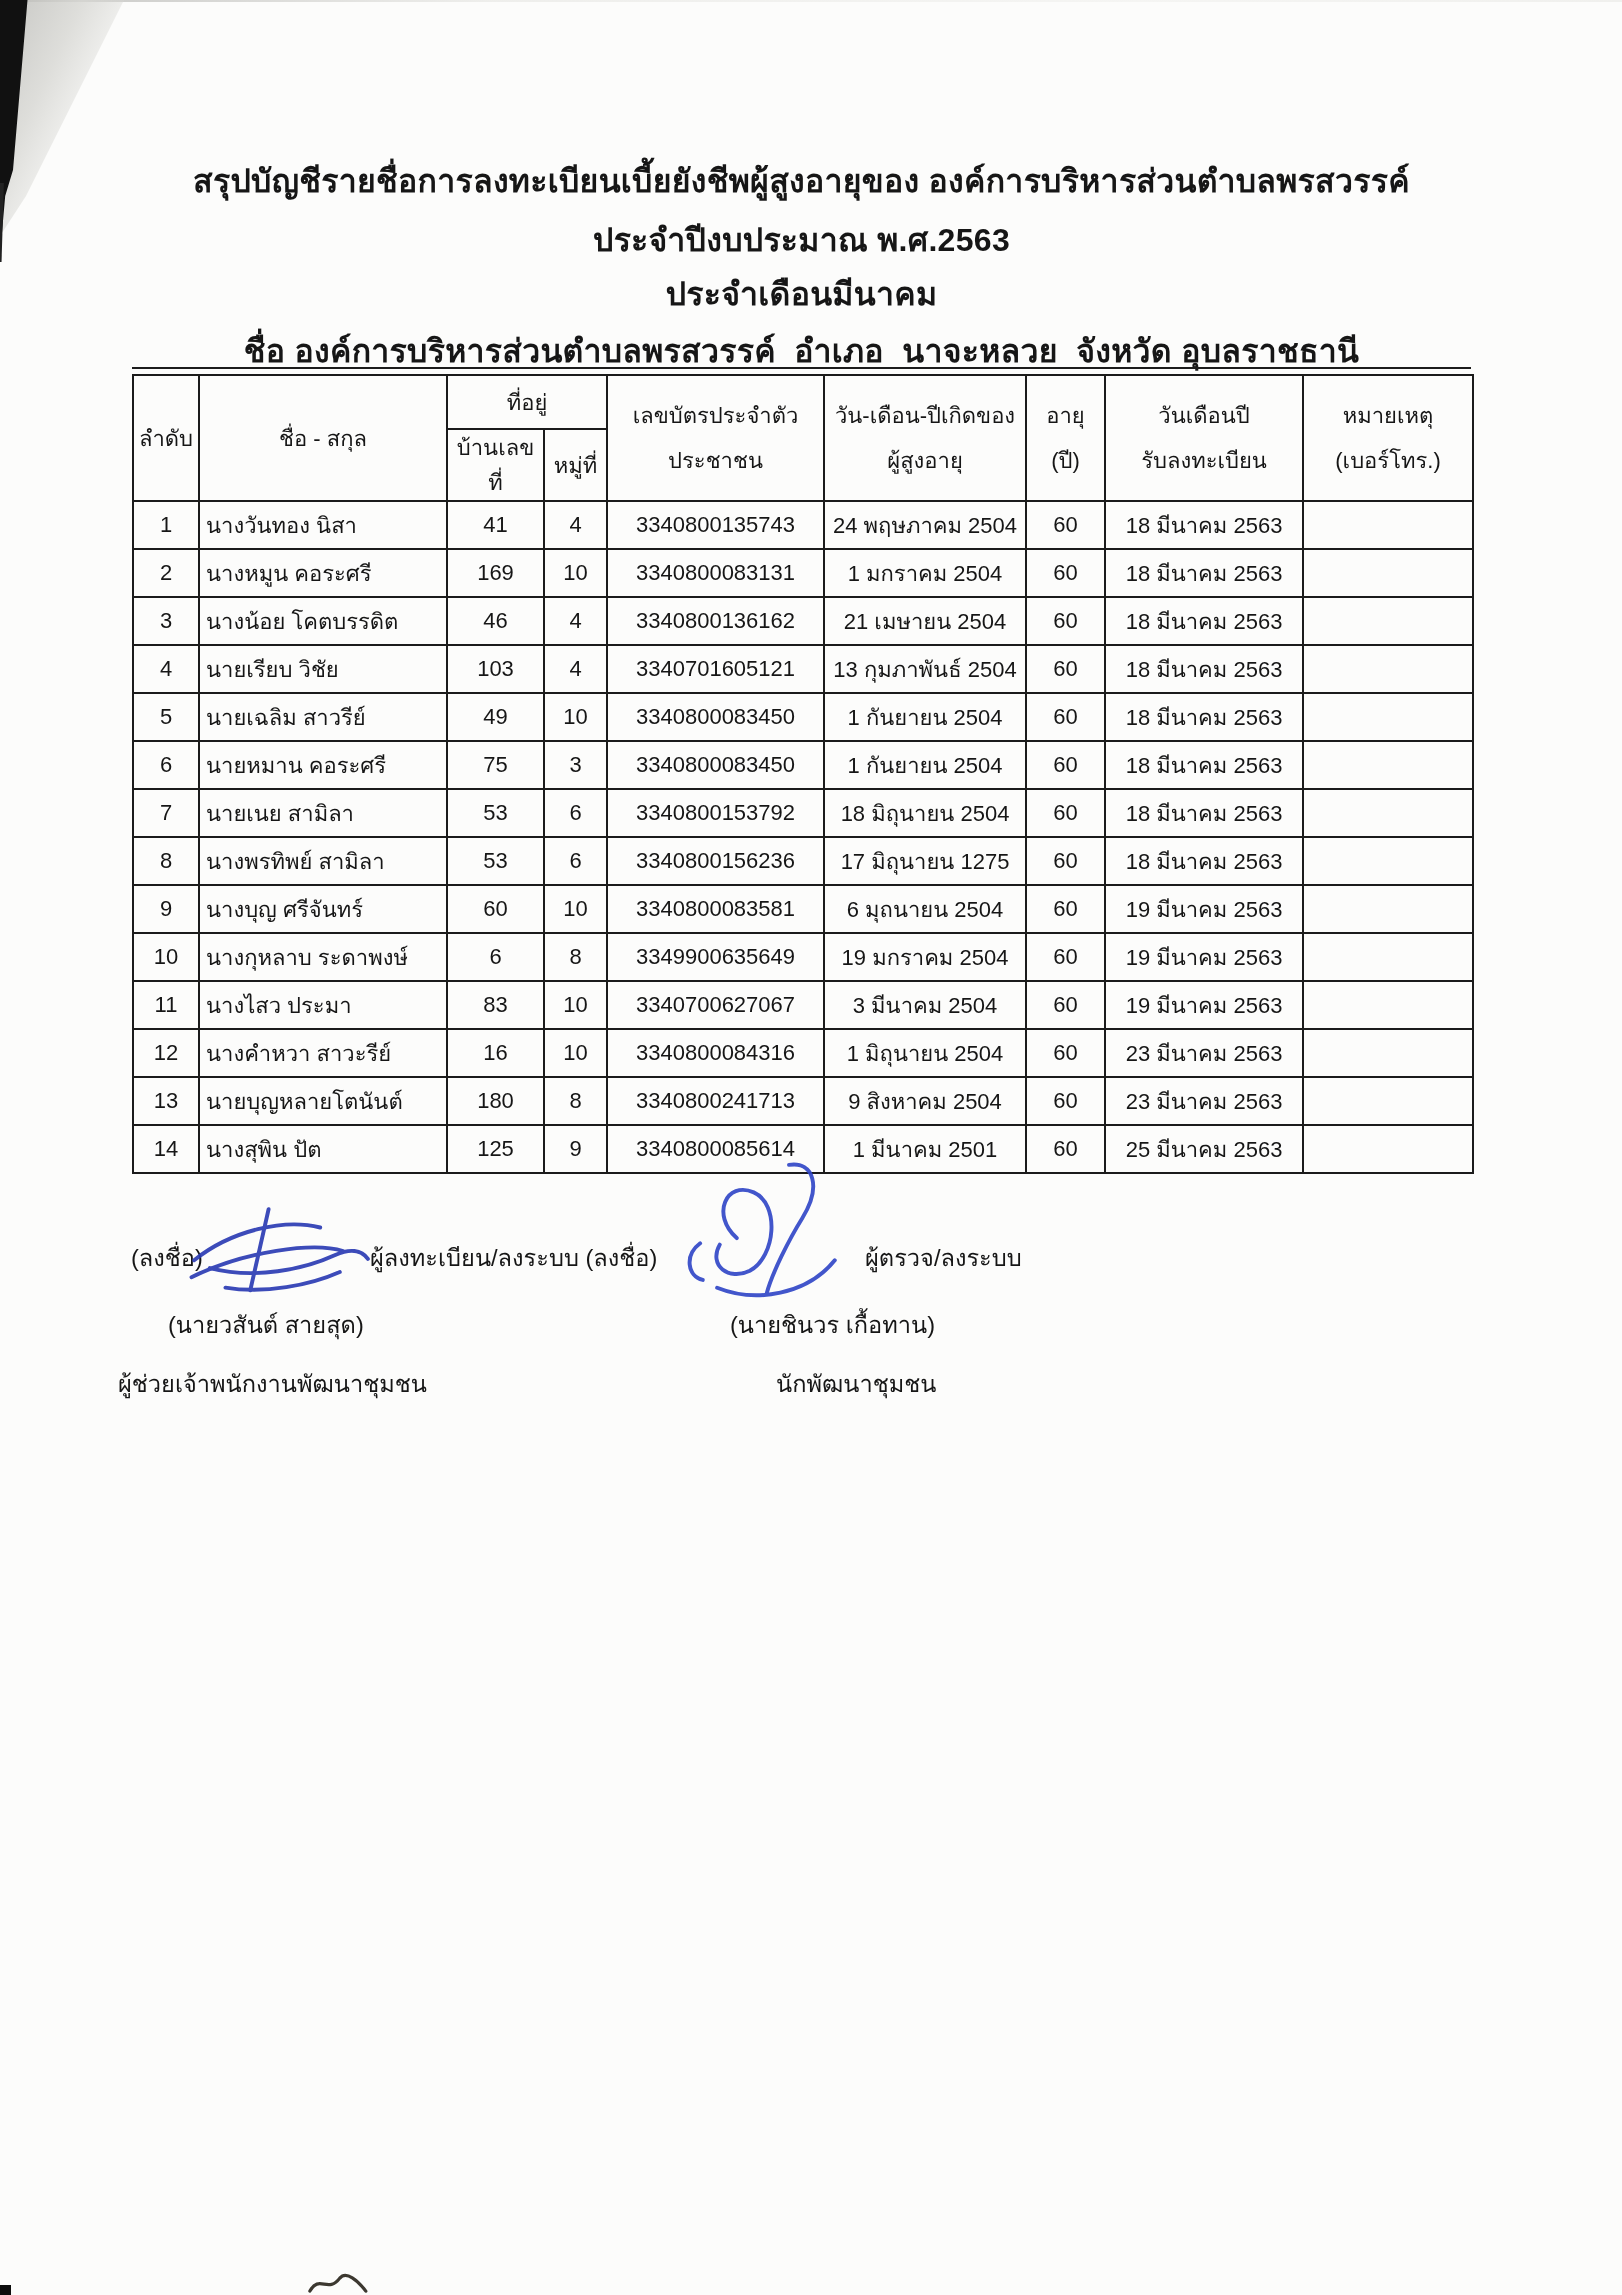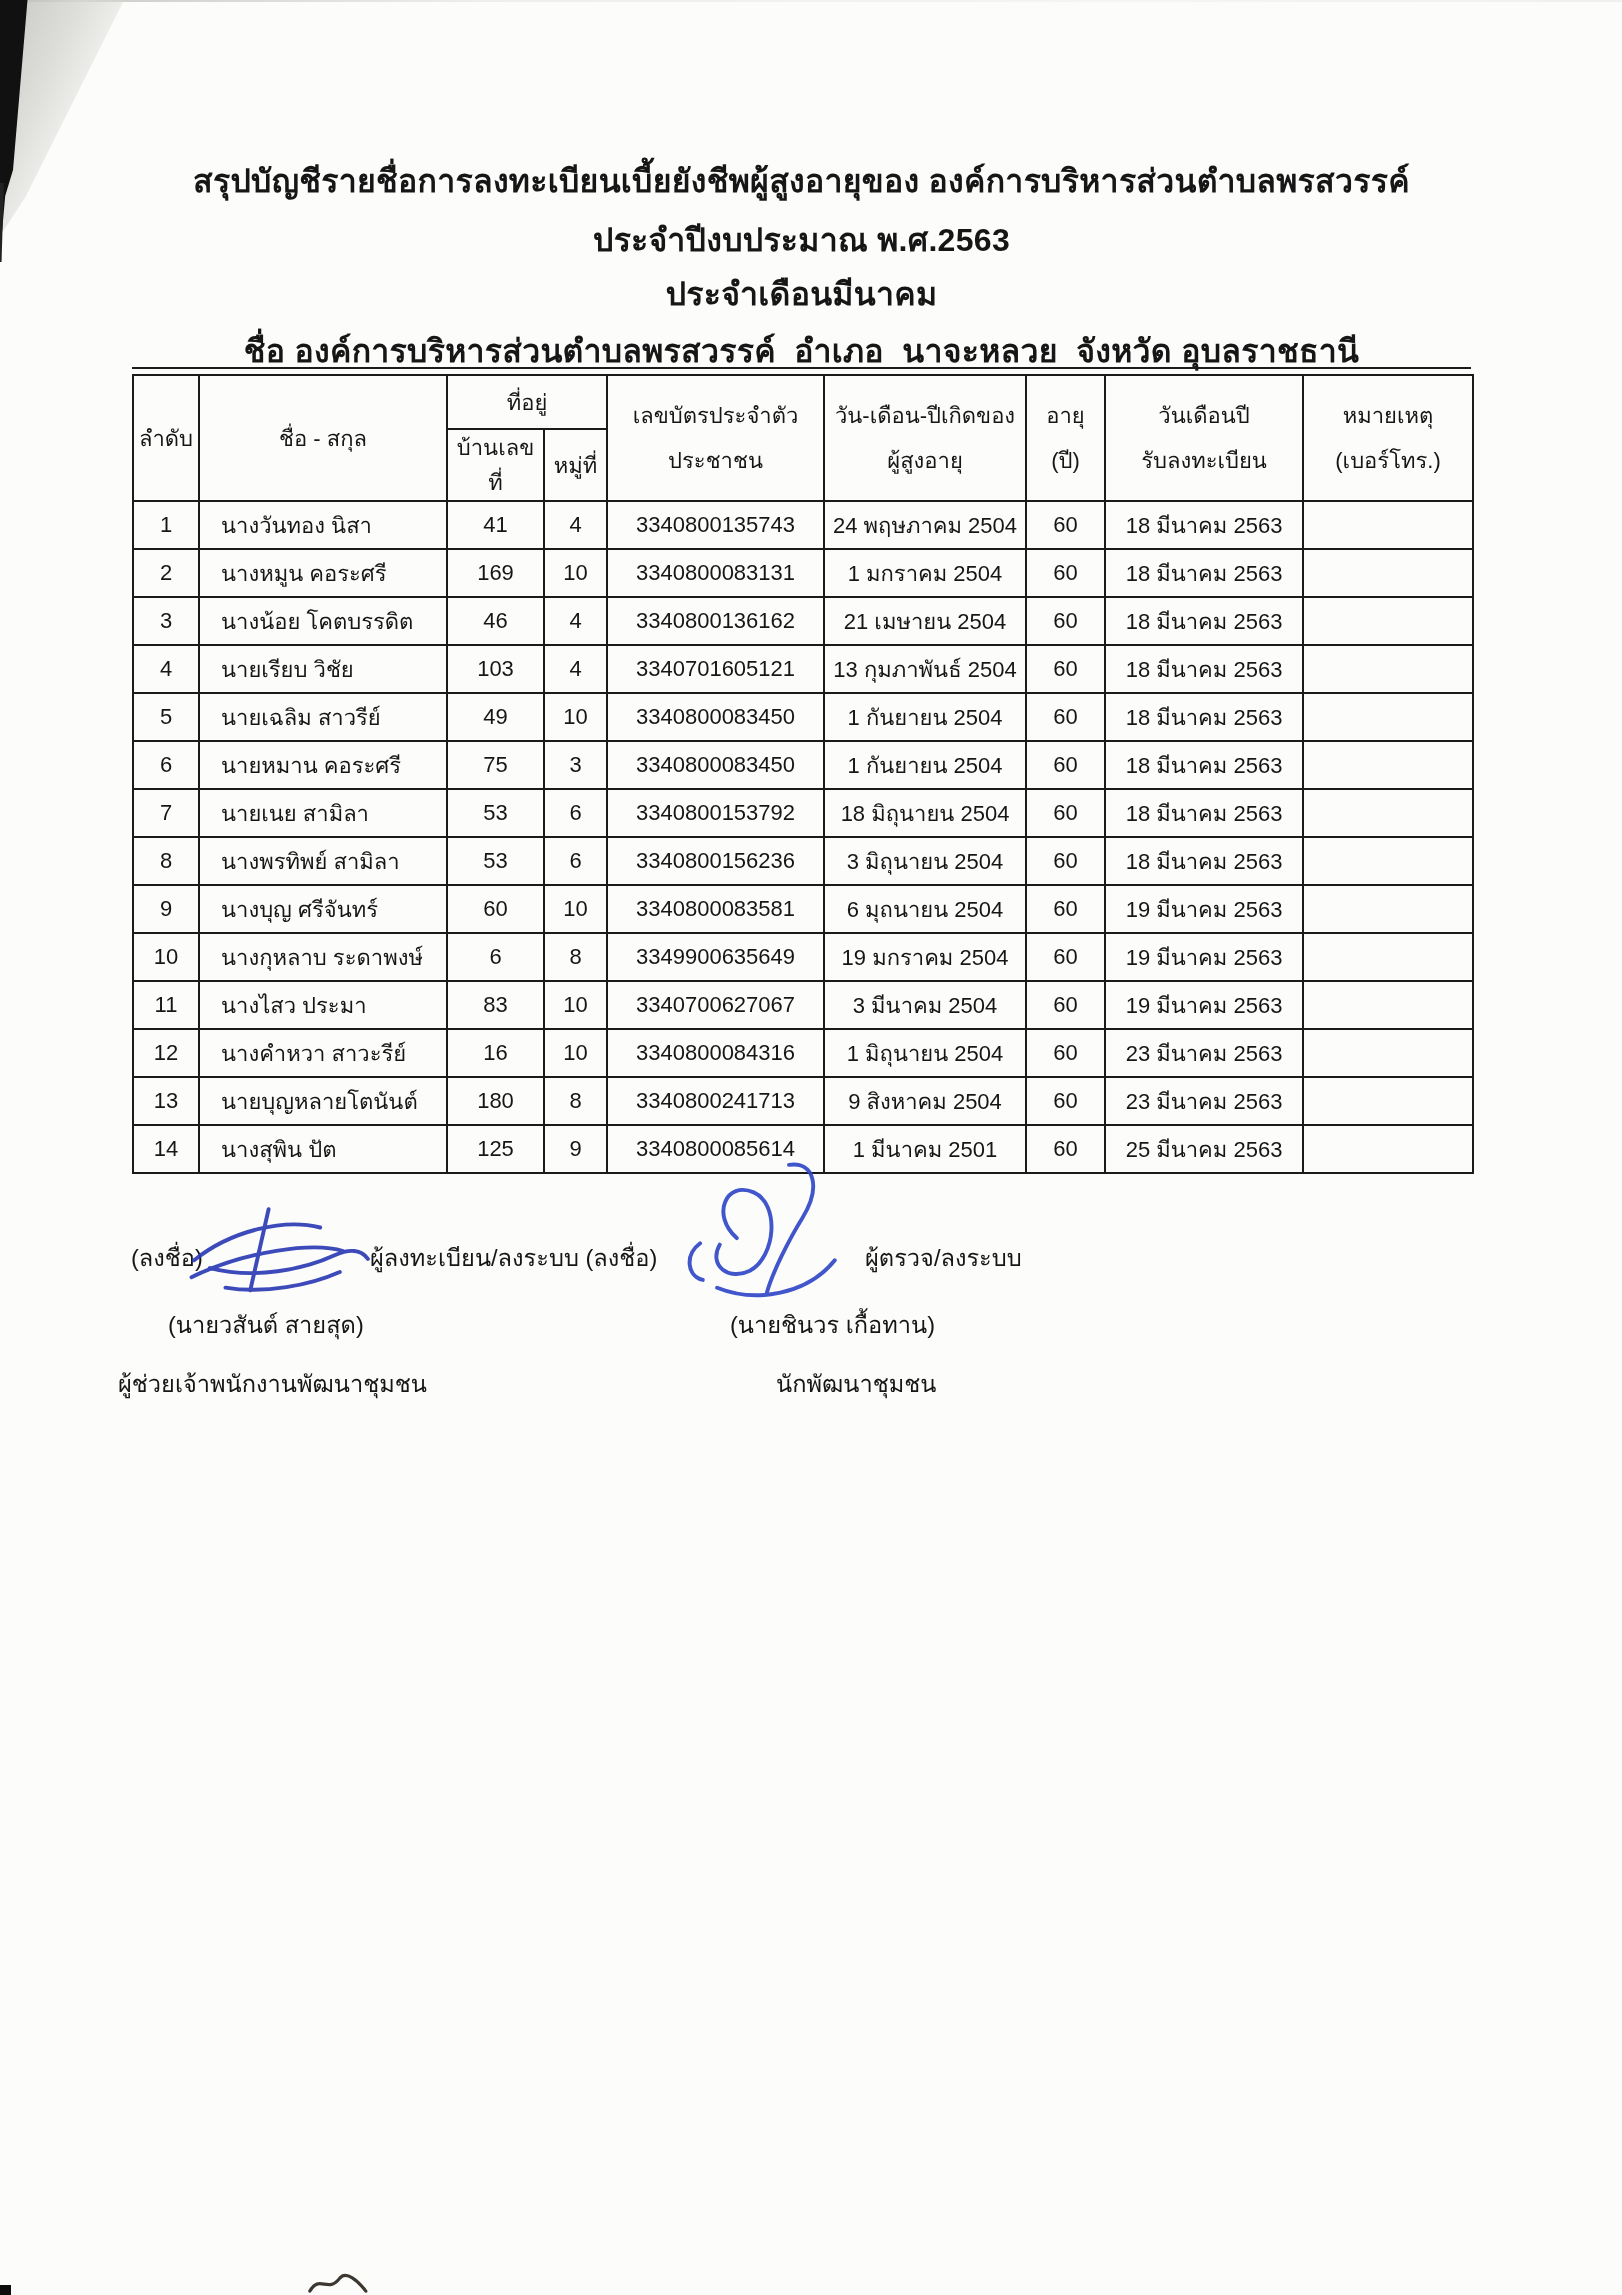--- a/index.html
+++ b/index.html
@@ -60,21 +60,21 @@
   }
   table.reg { border:2.6px solid #151515; }
   thead tr.h1 th { height:54px; }
   thead tr.h2 th { height:54px; }
   th.vtop { vertical-align:top; padding-top:14.4px;border-radius:18px; }
   .h2lines {
     display:flex; flex-direction:column; justify-content:space-around;
     height:99px; padding:3.9px 0;
   }
   tbody td { height:48px; }
-  tbody td.left { text-align:left; padding-left:21px; }
+  tbody td.left { text-align:left; padding-left:6px; }
   
   .sigtext { position:absolute; font-size:23.6px; white-space:nowrap; }
   .sig-svg { position:absolute; }
   .squiggle { position:absolute; }
 </style>
 </head>
 <body>
 
 <div class="artifact top-edge"></div>
 <div class="artifact corner-shade"></div>
@@ -222,21 +222,21 @@
         <td>60</td>
         <td>18 มีนาคม 2563</td>
         <td></td>
       </tr>
       <tr>
         <td>8</td>
         <td class="left">นางพรทิพย์ สามิลา</td>
         <td>53</td>
         <td>6</td>
         <td>3340800156236</td>
-        <td>3 มิถุนายน 2504</td>
+        <td>17 มิถุนายน 1275</td>
         <td>60</td>
         <td>18 มีนาคม 2563</td>
         <td></td>
       </tr>
       <tr>
         <td>9</td>
         <td class="left">นางบุญ ศรีจันทร์</td>
         <td>60</td>
         <td>10</td>
         <td>3340800083581</td>

